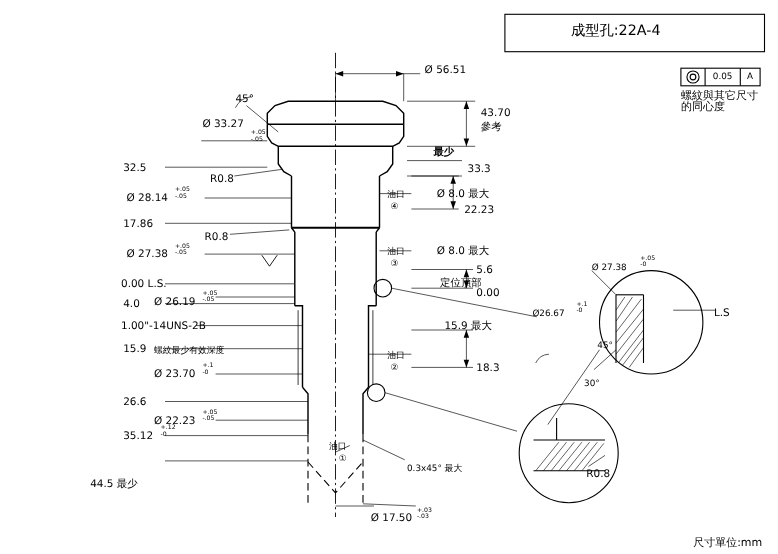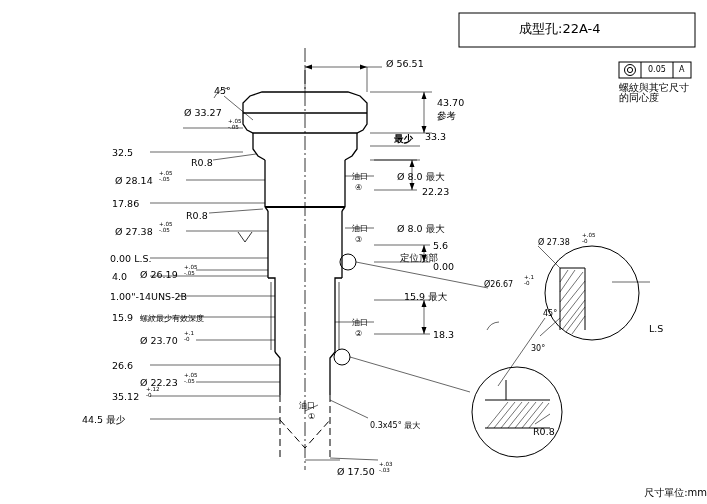--- a/index.html
+++ b/index.html
@@ -36,21 +36,21 @@
     white-space: nowrap;
   }
   svg.draw {
     position: absolute;
     left: 0; top: 0;
     width: 707px;
     height: 504px;
   }
   .unitnote {
     position: absolute;
-    right: 0;
+    right: 14px;
     bottom: 4px;
     font-size: 10px;
   }
 </style>
 </head>
 <body>
 
 <div id="sheet">
 
   <svg class="draw" viewBox="0 0 707 504">
@@ -238,52 +238,52 @@
   <div class="lbl sm" style="left:648px; top:65px;">0.05</div>
   <div class="lbl sm" style="left:679px; top:65px;">A</div>
   <div class="lbl xs" style="left:619px; top:82px;">螺紋與其它尺寸</div>
   <div class="lbl xs" style="left:619px; top:92px;">的同心度</div>
 
   <div class="lbl" style="left:386px; top:59px;">Ø 56.51</div>
   <div class="lbl" style="left:437px; top:98px;">43.70</div>
   <div class="lbl" style="left:437px; top:111px;">參考</div>
   <div class="lbl" style="left:214px; top:86px;">45°</div>
   <div class="lbl" style="left:394px; top:134px;font-weight:bold;">最少</div>
-  <div class="lbl" style="left:425px; top:132px;">33.3</div>
+  <div class="lbl" style="left:425px; top:149px;">33.3</div>
   <div class="lbl" style="left:184px; top:108px;">Ø 33.27</div>
   <div class="lbl" style="left:112px; top:148px;">32.5</div>
   <div class="lbl" style="left:191px; top:158px;">R0.8</div>
   <div class="lbl" style="left:115px; top:176px;">Ø 28.14</div>
   <div class="lbl" style="left:112px; top:199px;">17.86</div>
   <div class="lbl" style="left:186px; top:211px;">R0.8</div>
   <div class="lbl" style="left:115px; top:227px;">Ø 27.38</div>
   <div class="lbl" style="left:110px; top:254px;">0.00 L.S.</div>
   <div class="lbl" style="left:112px; top:272px;">4.0</div>
   <div class="lbl" style="left:140px; top:270px;">Ø 26.19</div>
   <div class="lbl" style="left:110px; top:292px;">1.00"-14UNS-2B</div>
   <div class="lbl" style="left:112px; top:313px;">15.9</div>
   <div class="lbl sm" style="left:140px; top:314px;">螺紋最少有效深度</div>
   <div class="lbl" style="left:140px; top:336px;">Ø 23.70</div>
   <div class="lbl" style="left:112px; top:361px;">26.6</div>
   <div class="lbl" style="left:140px; top:378px;">Ø 22.23</div>
   <div class="lbl" style="left:112px; top:392px;">35.12</div>
-  <div class="lbl" style="left:82px;  top:415px;">44.5 最少</div>
+  <div class="lbl" style="left:82px;  top:436px;">44.5 最少</div>
   <div class="lbl" style="left:397px; top:172px;">Ø 8.0 最大</div>
   <div class="lbl" style="left:422px; top:187px;">22.23</div>
   <div class="lbl" style="left:397px; top:224px;">Ø 8.0 最大</div>
   <div class="lbl" style="left:433px; top:241px;">5.6</div>
   <div class="lbl" style="left:400px; top:253px;">定位頂部</div>
   <div class="lbl" style="left:433px; top:262px;">0.00</div>
   <div class="lbl" style="left:404px; top:292px;">15.9 最大</div>
   <div class="lbl" style="left:433px; top:330px;">18.3</div>
   <div class="lbl" style="left:337px; top:467px;">Ø 17.50</div>
   <div class="lbl sm" style="left:370px; top:421px;">0.3x45° 最大</div>
   <div class="lbl sm" style="left:538px; top:238px;">Ø 27.38</div>
   <div class="lbl sm" style="left:484px; top:280px;text-align:center;">Ø26.67</div>
-  <div class="lbl" style="left:649px; top:280px;margin-top:44px;">L.S</div>
+  <div class="lbl" style="left:649px; top:280px;">L.S</div>
   <div class="lbl sm" style="left:531px; top:344px;">30°</div>
   <div class="lbl sm" style="left:543px; top:309px;">45°</div>
   <div class="lbl" style="left:533px; top:427px;">R0.8</div>
 
   <div class="tolstack" style="left:228px; top:119px;">
     <div>+.05</div>
     <div>-.05</div>
   </div>
   <div class="tolstack" style="left:159px; top:171px;">
     <div>+.05</div>

